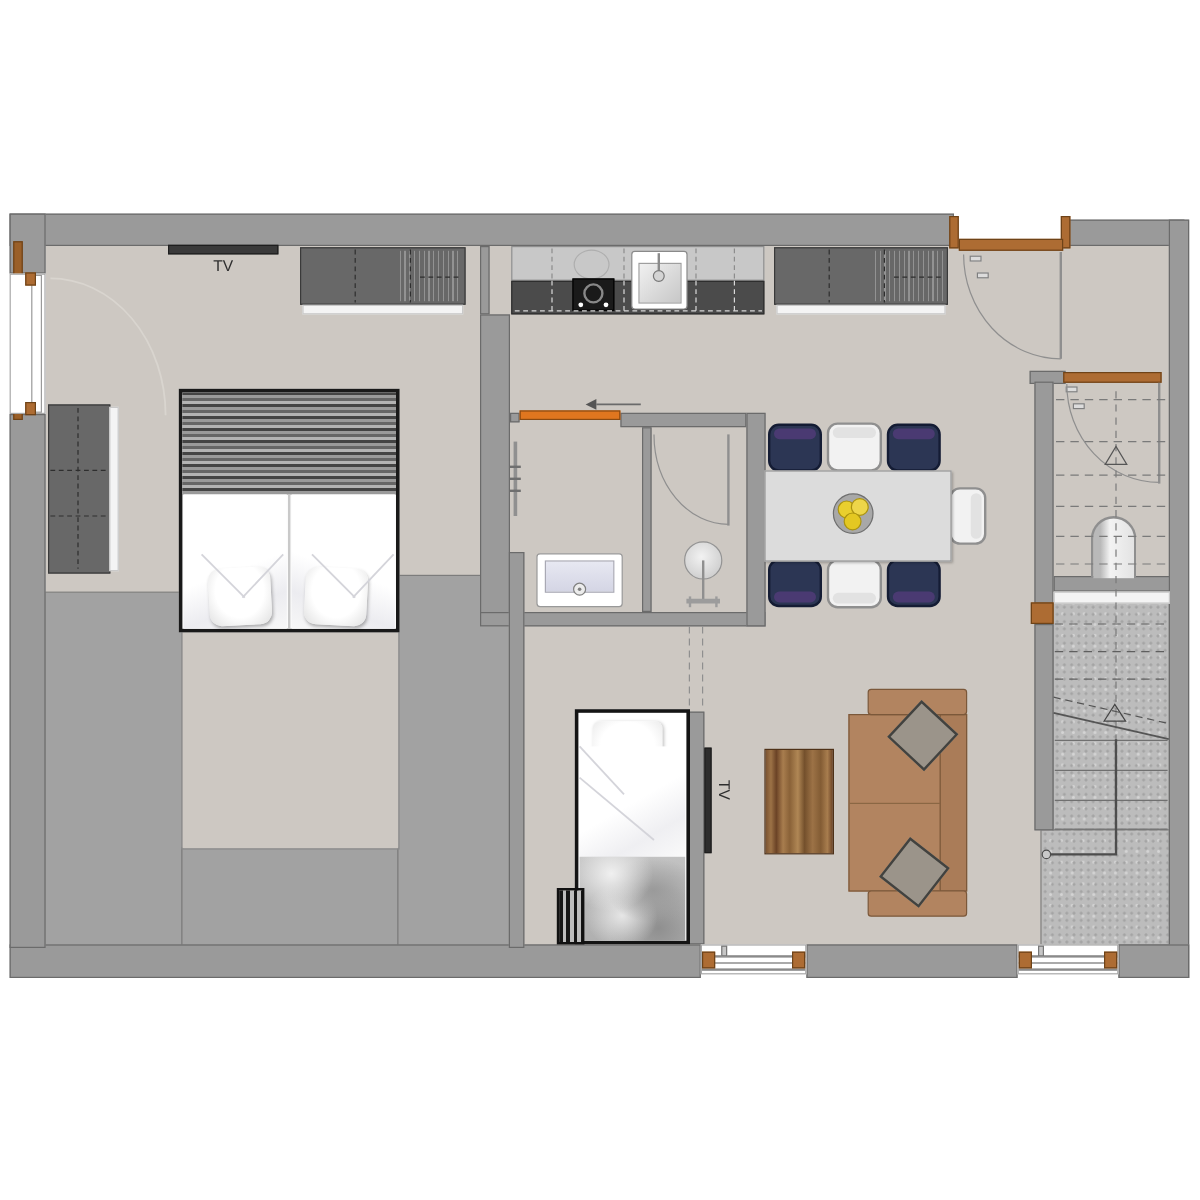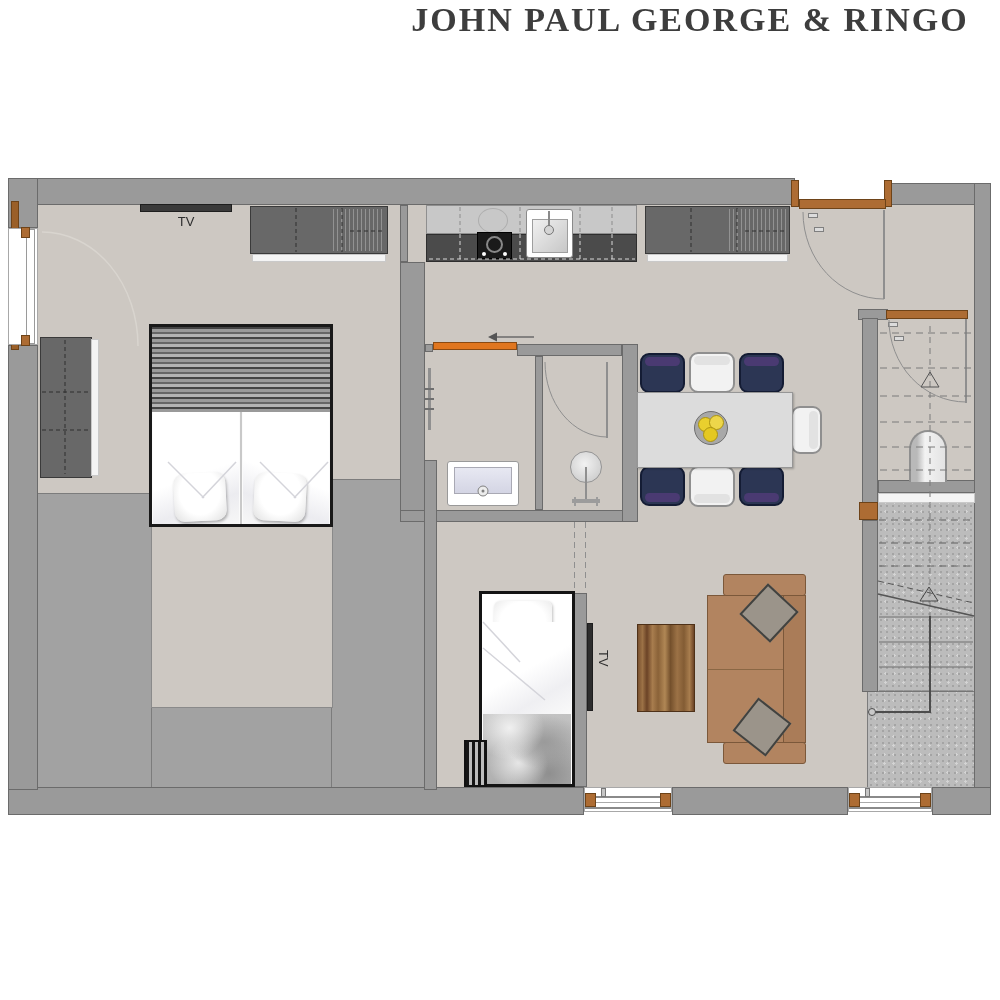--- a/index.html
+++ b/index.html
@@ -32,21 +32,20 @@
   .pil{width:42px;height:42px;background:#9b948a;border:2px solid #42423f}
   .win{background:#fff;border:1px solid #a8a8a8}
   .winband{position:absolute;left:0;right:0;top:8px;height:9px;border-top:2px solid #8a8a8a;border-bottom:2px solid #8a8a8a;background:linear-gradient(#fff 45%,#aaa 45%,#aaa 55%,#fff 55%)}
   svg{pointer-events:none}
 </style>
 </head>
 <body>
 
 <div class="page">
 
-  <div class="abs title">JOHN PAUL GEORGE &amp; RINGO</div>
 
   <div class="abs floor" style="left:38px;top:205px;width:937px;height:585px"></div>
 
   <div class="abs zone" style="left:38px;top:494px;width:114px;height:296px"></div>
   <div class="abs zone" style="left:152px;top:707px;width:180px;height:83px"></div>
   <div class="abs zone" style="left:332px;top:480px;width:92px;height:310px"></div>
   <div class="abs alcove" style="left:152px;top:500px;width:180px;height:207px"></div>
 
   <div class="abs granite" style="left:878px;top:503px;width:96px;height:189px"></div>
   <div class="abs granite" style="left:868px;top:692px;width:106px;height:95px"></div>

